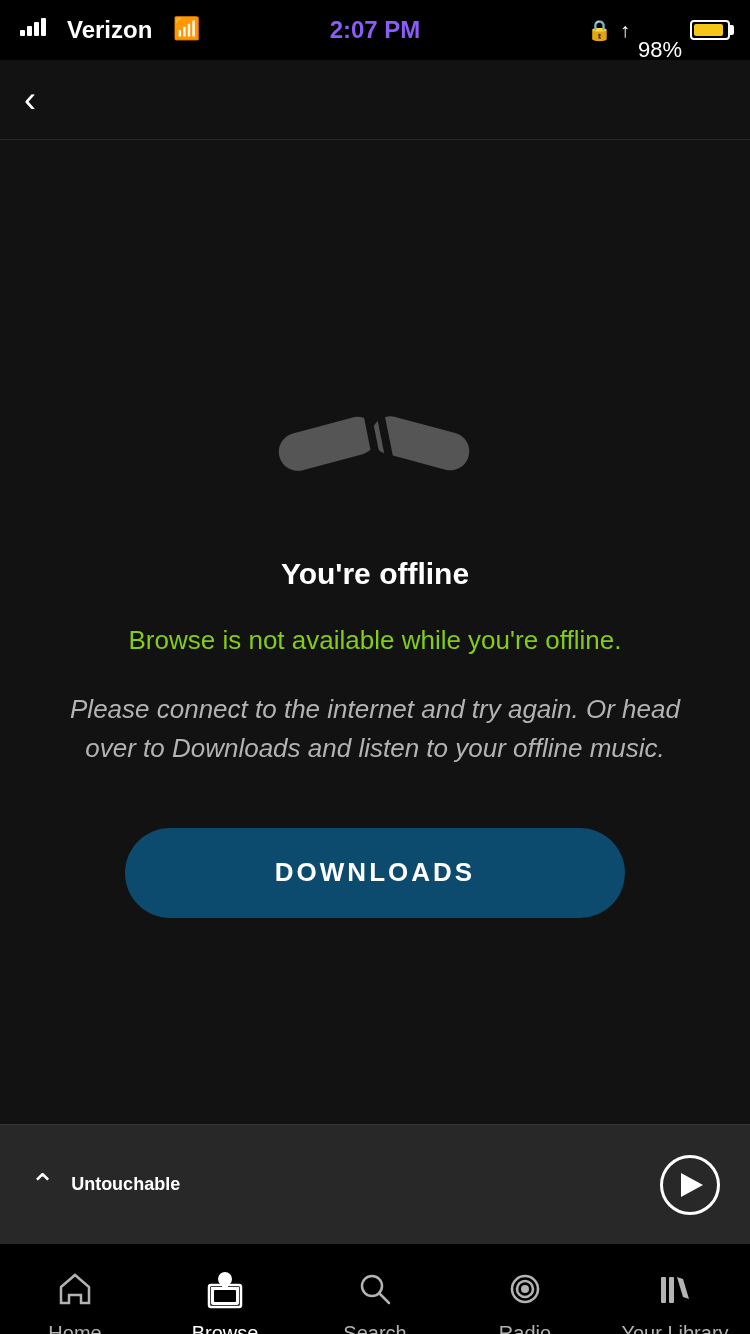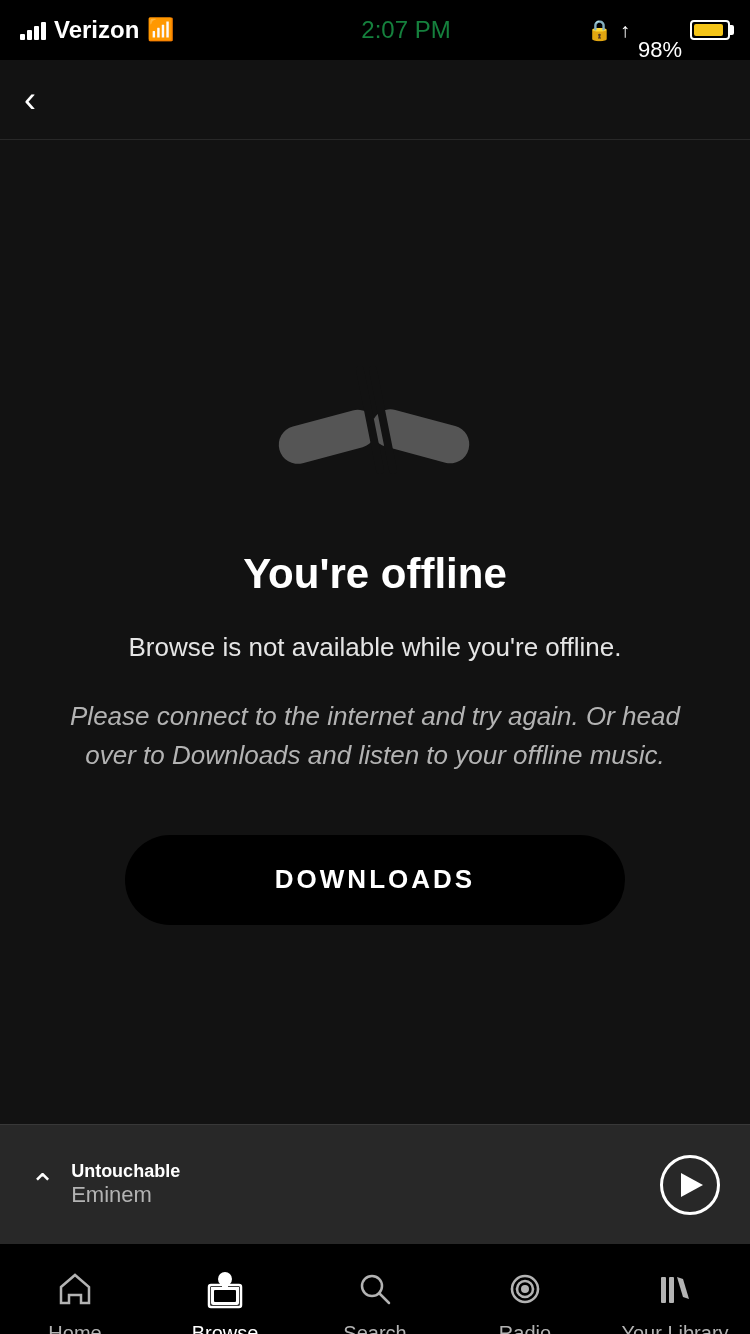--- a/index.html
+++ b/index.html
@@ -25,35 +25,34 @@
       height: 60px;
       background-color: #000000;
       display: flex;
       align-items: center;
       justify-content: space-between;
       padding: 0 20px;
     }
 
     .status-left {
       display: flex;
-      align-items: center;
-      gap: 8px;
+      align-items: flex-start;
+      gap: 21px;
       font-size: 24px;
       font-weight: 600;
       color: #ffffff;
     }
 
     .status-center {
       font-size: 24px;
-      font-weight: 400;
-      color: #15803d;
+      font-weight: 700;
+      color: #8b5cf6;
       position: absolute;
       left: 50%;
       transform: translateX(-50%);
-      margin-left: 31px;
     }
 
     .status-right {
       display: flex;
       align-items: center;
       gap: 8px;
       font-size: 22px;
       color: #ffffff;
     }
 
@@ -129,46 +128,46 @@
       justify-content: center;
     }
 
     .offline-icon-svg {
       width: 220px;
       height: 150px;
     }
 
     
     .offline-title {
-      font-size: 42px;
+      font-size: 30px;
       font-weight: 700;
       color: #ffffff;
       margin-bottom: 30px;
     }
 
     .offline-desc {
       font-size: 26px;
-      color: #e5e5e5;
+      color: #84cc16;
       line-height: 1.5;
       margin-bottom: 30px;
     }
 
     .offline-instruction {
       font-size: 26px;
       color: #b3b3b3;
       line-height: 1.5;
       margin-bottom: 60px;
       font-style: italic;
     }
 
     
     .downloads-button {
       width: 500px;
       height: 90px;
-      background-color: #000000;
+      background-color: #0c4a6e;
       border-radius: 50px;
       border: none;
       color: #ffffff;
       font-size: 26px;
       font-weight: 700;
       letter-spacing: 3px;
       cursor: pointer;
       display: flex;
       align-items: center;
       justify-content: center;
@@ -347,21 +346,20 @@
 
   <button class="downloads-button">DOWNLOADS</button>
 
 </div>
 
 <div class="mini-player">
   <div class="mini-player-left">
     <span class="mini-player-chevron">⌃</span>
     <div class="mini-player-info">
       <span class="mini-player-title">Untouchable</span>
-      <span class="mini-player-artist">Eminem</span>
     </div>
   </div>
   <div class="mini-player-play">
     <div class="play-triangle"></div>
   </div>
 </div>
 
 <div class="bottom-nav">
 
   <div class="nav-item">

